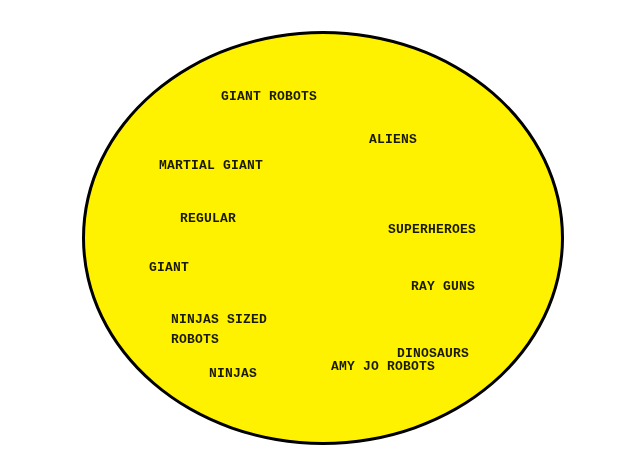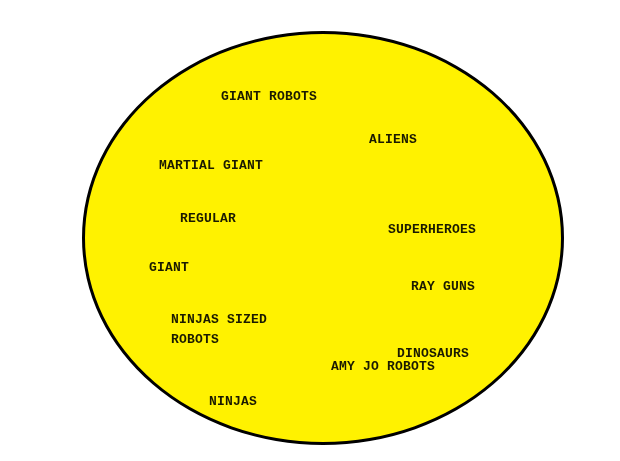--- a/index.html
+++ b/index.html
@@ -23,13 +23,13 @@
 <div class="label" style="left:369px;top:131px;">ALIENS</div>
 <div class="label" style="left:159px;top:157px;">MARTIAL GIANT</div>
 <div class="label" style="left:180px;top:210px;">REGULAR</div>
 <div class="label" style="left:388px;top:221px;">SUPERHEROES</div>
 <div class="label" style="left:149px;top:259px;">GIANT</div>
 <div class="label" style="left:411px;top:278px;">RAY GUNS</div>
 <div class="label" style="left:171px;top:311px;">NINJAS SIZED</div>
 <div class="label" style="left:171px;top:331px;">ROBOTS</div>
 <div class="label" style="left:397px;top:317px;margin-top:28px;">DINOSAURS</div>
 <div class="label" style="left:331px;top:358px;">AMY JO ROBOTS</div>
-<div class="label" style="left:209px;top:365px;margin-top:28px;">NINJAS</div>
+<div class="label" style="left:209px;top:365px;">NINJAS</div>
 
 </body></html>

